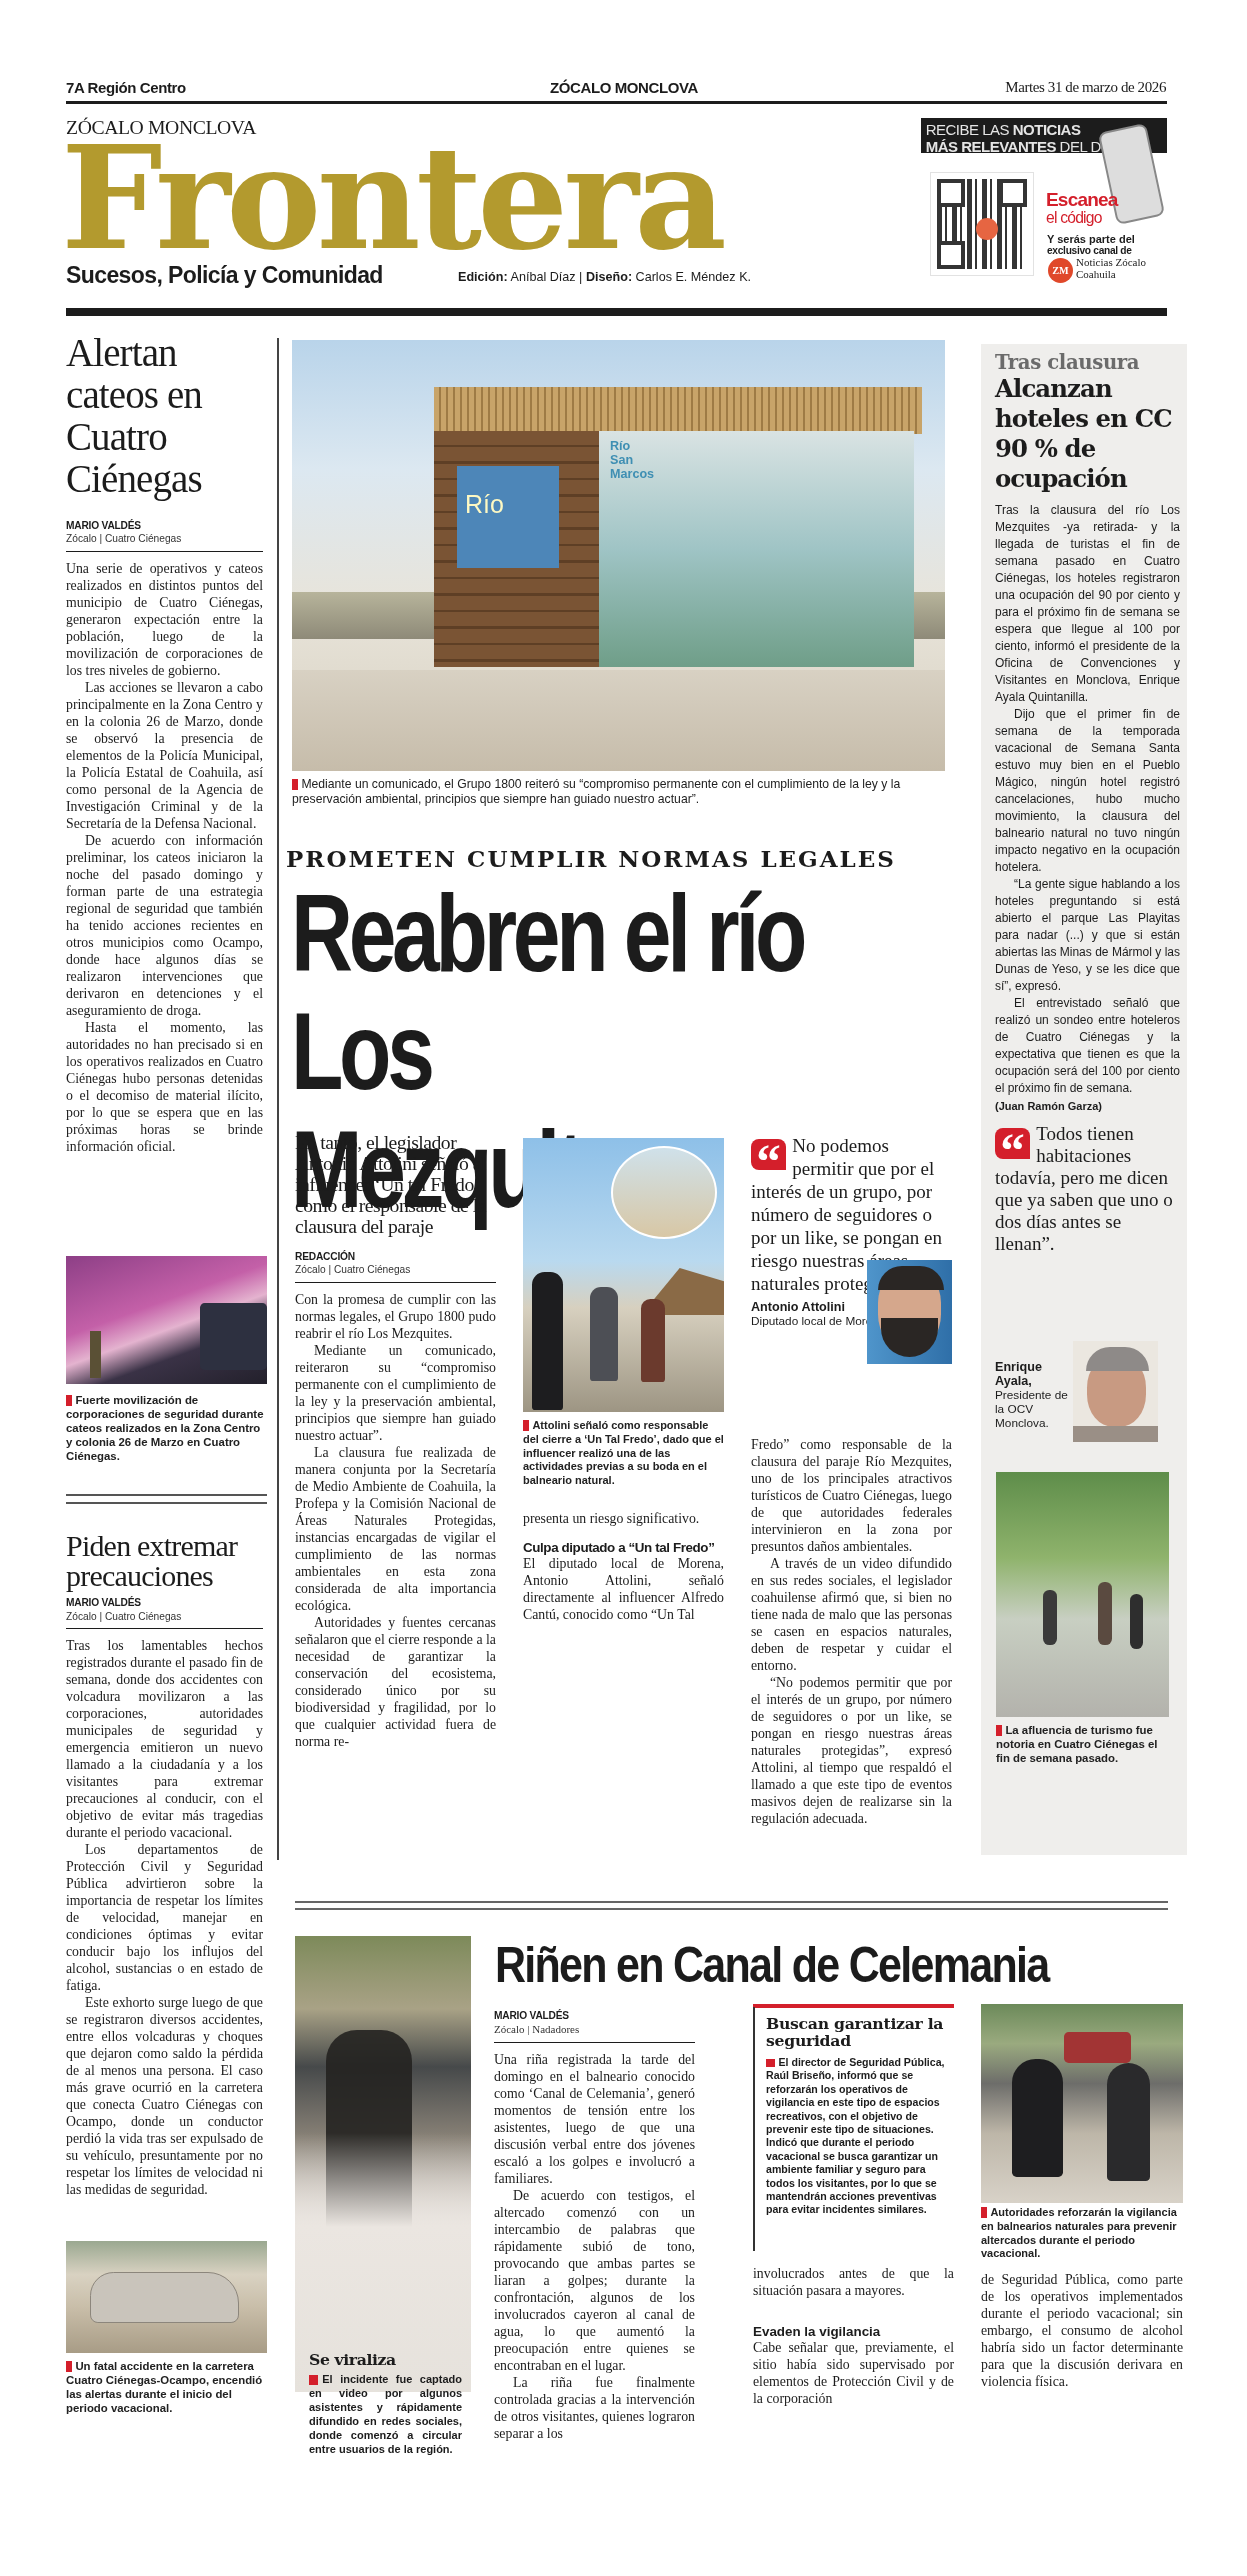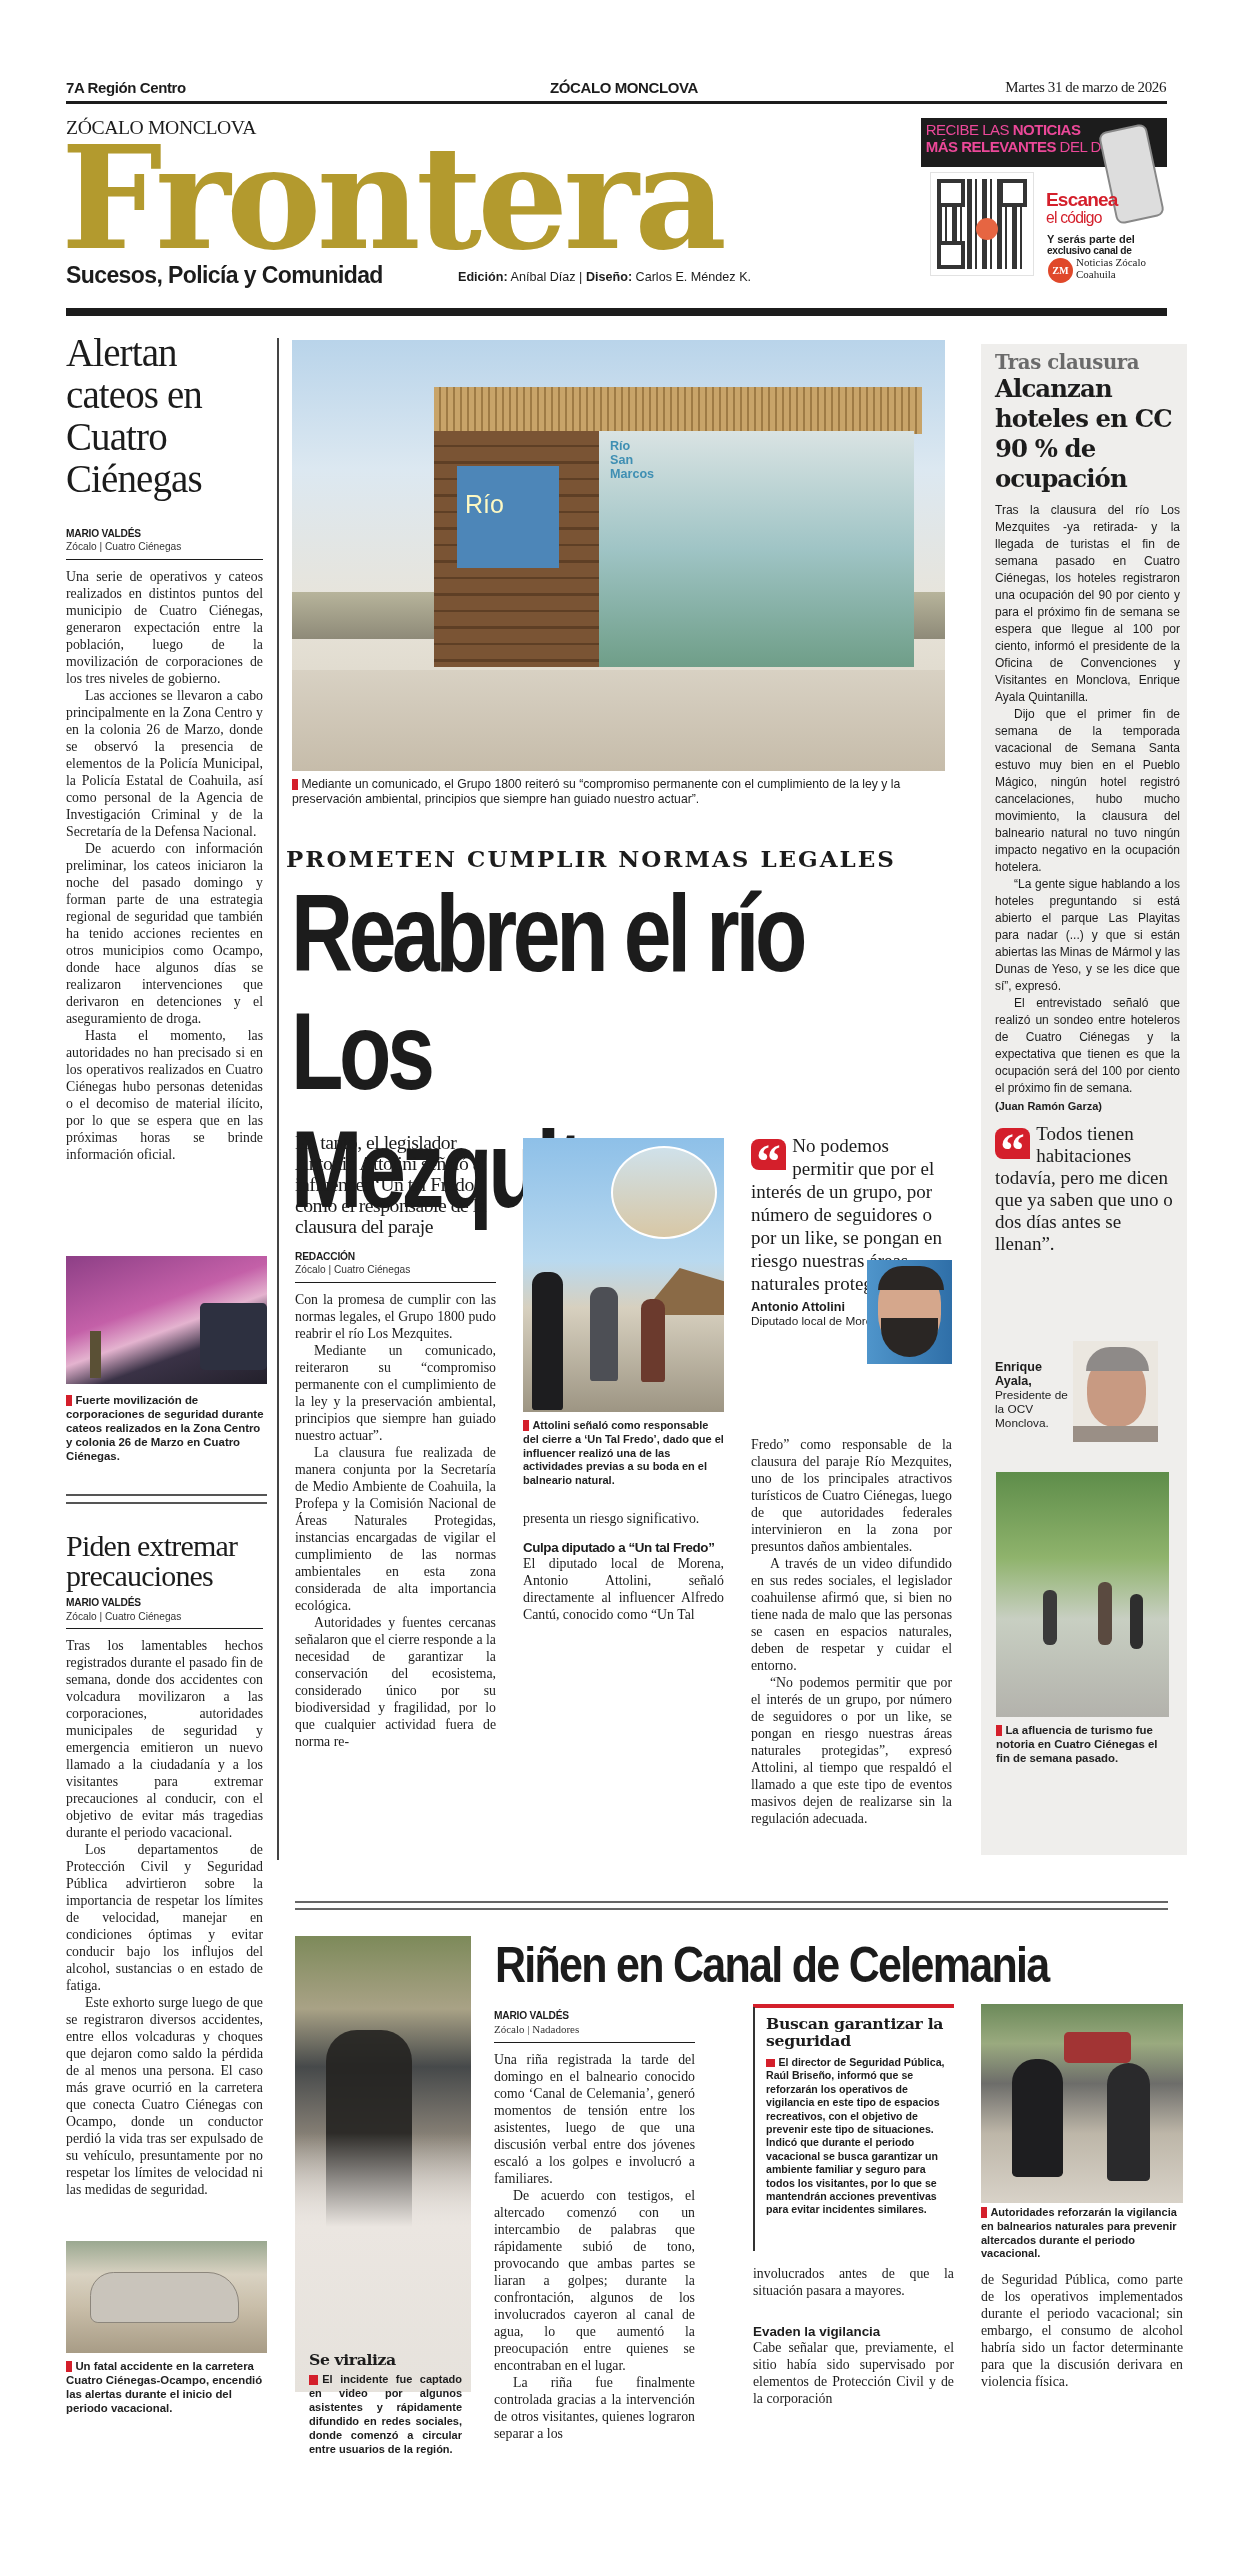--- a/index.html
+++ b/index.html
@@ -32,21 +32,21 @@
 <div class="abs" style="left:61px;top:124px;font-family:'DejaVu Serif',serif;font-weight:bold;font-size:143px;line-height:149px;color:#b39a2e;letter-spacing:-4.7px;transform:scaleX(1.0)">Frontera</div>
 <div class="abs cond" style="left:66px;top:262px;font-weight:bold;font-size:23px;letter-spacing:-0.6px">Sucesos, Policía y Comunidad</div>
 <div class="abs cond" style="left:458px;top:270px;font-size:12.6px">
   <b>Edición:</b>
   <span>Aníbal Díaz</span>
   <span> | </span>
   <b>Diseño:</b>
   <span>Carlos E. Méndez K.</span>
 </div>
 
-<div class="abs" style="left:921px;top:118px;width:246px;height:49px;background:#1c1c1c;color:#ec4899;font-family:'Liberation Sans',sans-serif;font-size:15px;line-height:17.3px;padding:3.1px 0 0 4.7px;letter-spacing:-0.5px">
+<div class="abs" style="left:921px;top:118px;width:246px;height:35px;background:#1c1c1c;color:#e5e5e5;font-family:'Liberation Sans',sans-serif;font-size:15px;line-height:17.3px;padding:3.1px 0 0 4.7px;letter-spacing:-0.5px">
   <div><span>RECIBE LAS </span><b>NOTICIAS</b></div>
   <div><b>MÁS RELEVANTES </b><span>DEL DÍA</span></div>
 </div>
 <div class="abs" style="left:1107px;top:127px;width:49px;height:94px;border:2.4px solid #888;border-radius:7.9px;background:#ddd;transform:rotate(-12deg)"></div>
 <div class="abs" style="left:931px;top:173px;width:102px;height:102px;background:
   repeating-linear-gradient(90deg,#111 0 4.7px,#fff 4.7px 7.9px,#111 7.9px 10.2px,#fff 10.2px 15px),
   #fff;opacity:.85;border:6.3px solid #fff;outline:0.8px solid #ddd">
   <div style="position:absolute;left:0;top:0;width:28px;height:28px;border:4.7px solid #111;background:#fff"></div>
   <div style="position:absolute;right:0;top:0;width:28px;height:28px;border:4.7px solid #111;background:#fff"></div>
   <div style="position:absolute;left:0;bottom:0;width:28px;height:28px;border:4.7px solid #111;background:#fff"></div>
@@ -60,21 +60,21 @@
 <div class="abs" style="left:1076px;top:257px;font-size:11px;line-height:11.8px">
   <div>Noticias Zócalo</div>
   <div>Coahuila</div>
 </div>
 
 <div class="abs rule" style="left:66px;top:308px;width:1101px;height:7.9px"></div>
 
 <div class="abs" style="left:277px;top:338px;width:1.6px;height:1522px;background:#444"></div>
 
 <div class="abs" style="left:66px;top:332px;width:197px">
-  <h2 class="hed-serif" style="font-size:39px;line-height:42px;letter-spacing:-0.9px;margin-bottom:28px">Alertan cateos en Cuatro Ciénegas</h2>
+  <h2 class="hed-serif" style="font-size:39px;line-height:42px;letter-spacing:-0.9px;margin-bottom:20px">Alertan cateos en Cuatro Ciénegas</h2>
   <div class="byline-name">MARIO VALDÉS</div>
   <div class="byline-place">Zócalo | Cuatro Ciénegas</div>
   <div class="body-text" style="margin-top:7.9px">
     <p class="first">Una serie de operativos y cateos realizados en distintos puntos del municipio de Cuatro Ciénegas, generaron expectación entre la población, luego de la movilización de corporaciones de los tres niveles de gobierno.</p>
     <p>Las acciones se llevaron a cabo principalmente en la Zona Centro y en la colonia 26 de Marzo, donde se observó la presencia de elementos de la Policía Municipal, la Policía Estatal de Coahuila, así como personal de la Agencia de Investigación Criminal y de la Secretaría de la Defensa Nacional.</p>
     <p>De acuerdo con información preliminar, los cateos iniciaron la noche del pasado domingo y forman parte de una estrategia regional de seguridad que también ha tenido acciones recientes en otros municipios como Ocampo, donde hace algunos días se realizaron intervenciones que derivaron en detenciones y el aseguramiento de droga.</p>
     <p>Hasta el momento, las autoridades no han precisado si en los operativos realizados en Cuatro Ciénegas hubo personas detenidas o el decomiso de material ilícito, por lo que se espera que en las próximas horas se brinde información oficial.</p>
   </div>
 </div>
 <div class="abs photo" style="left:66px;top:1256px;width:201px;height:128px;background:linear-gradient(160deg,#8d3f86 0%,#c460a8 40%,#e4b3cf 55%,#3a3246 70%,#22202b 100%)">

